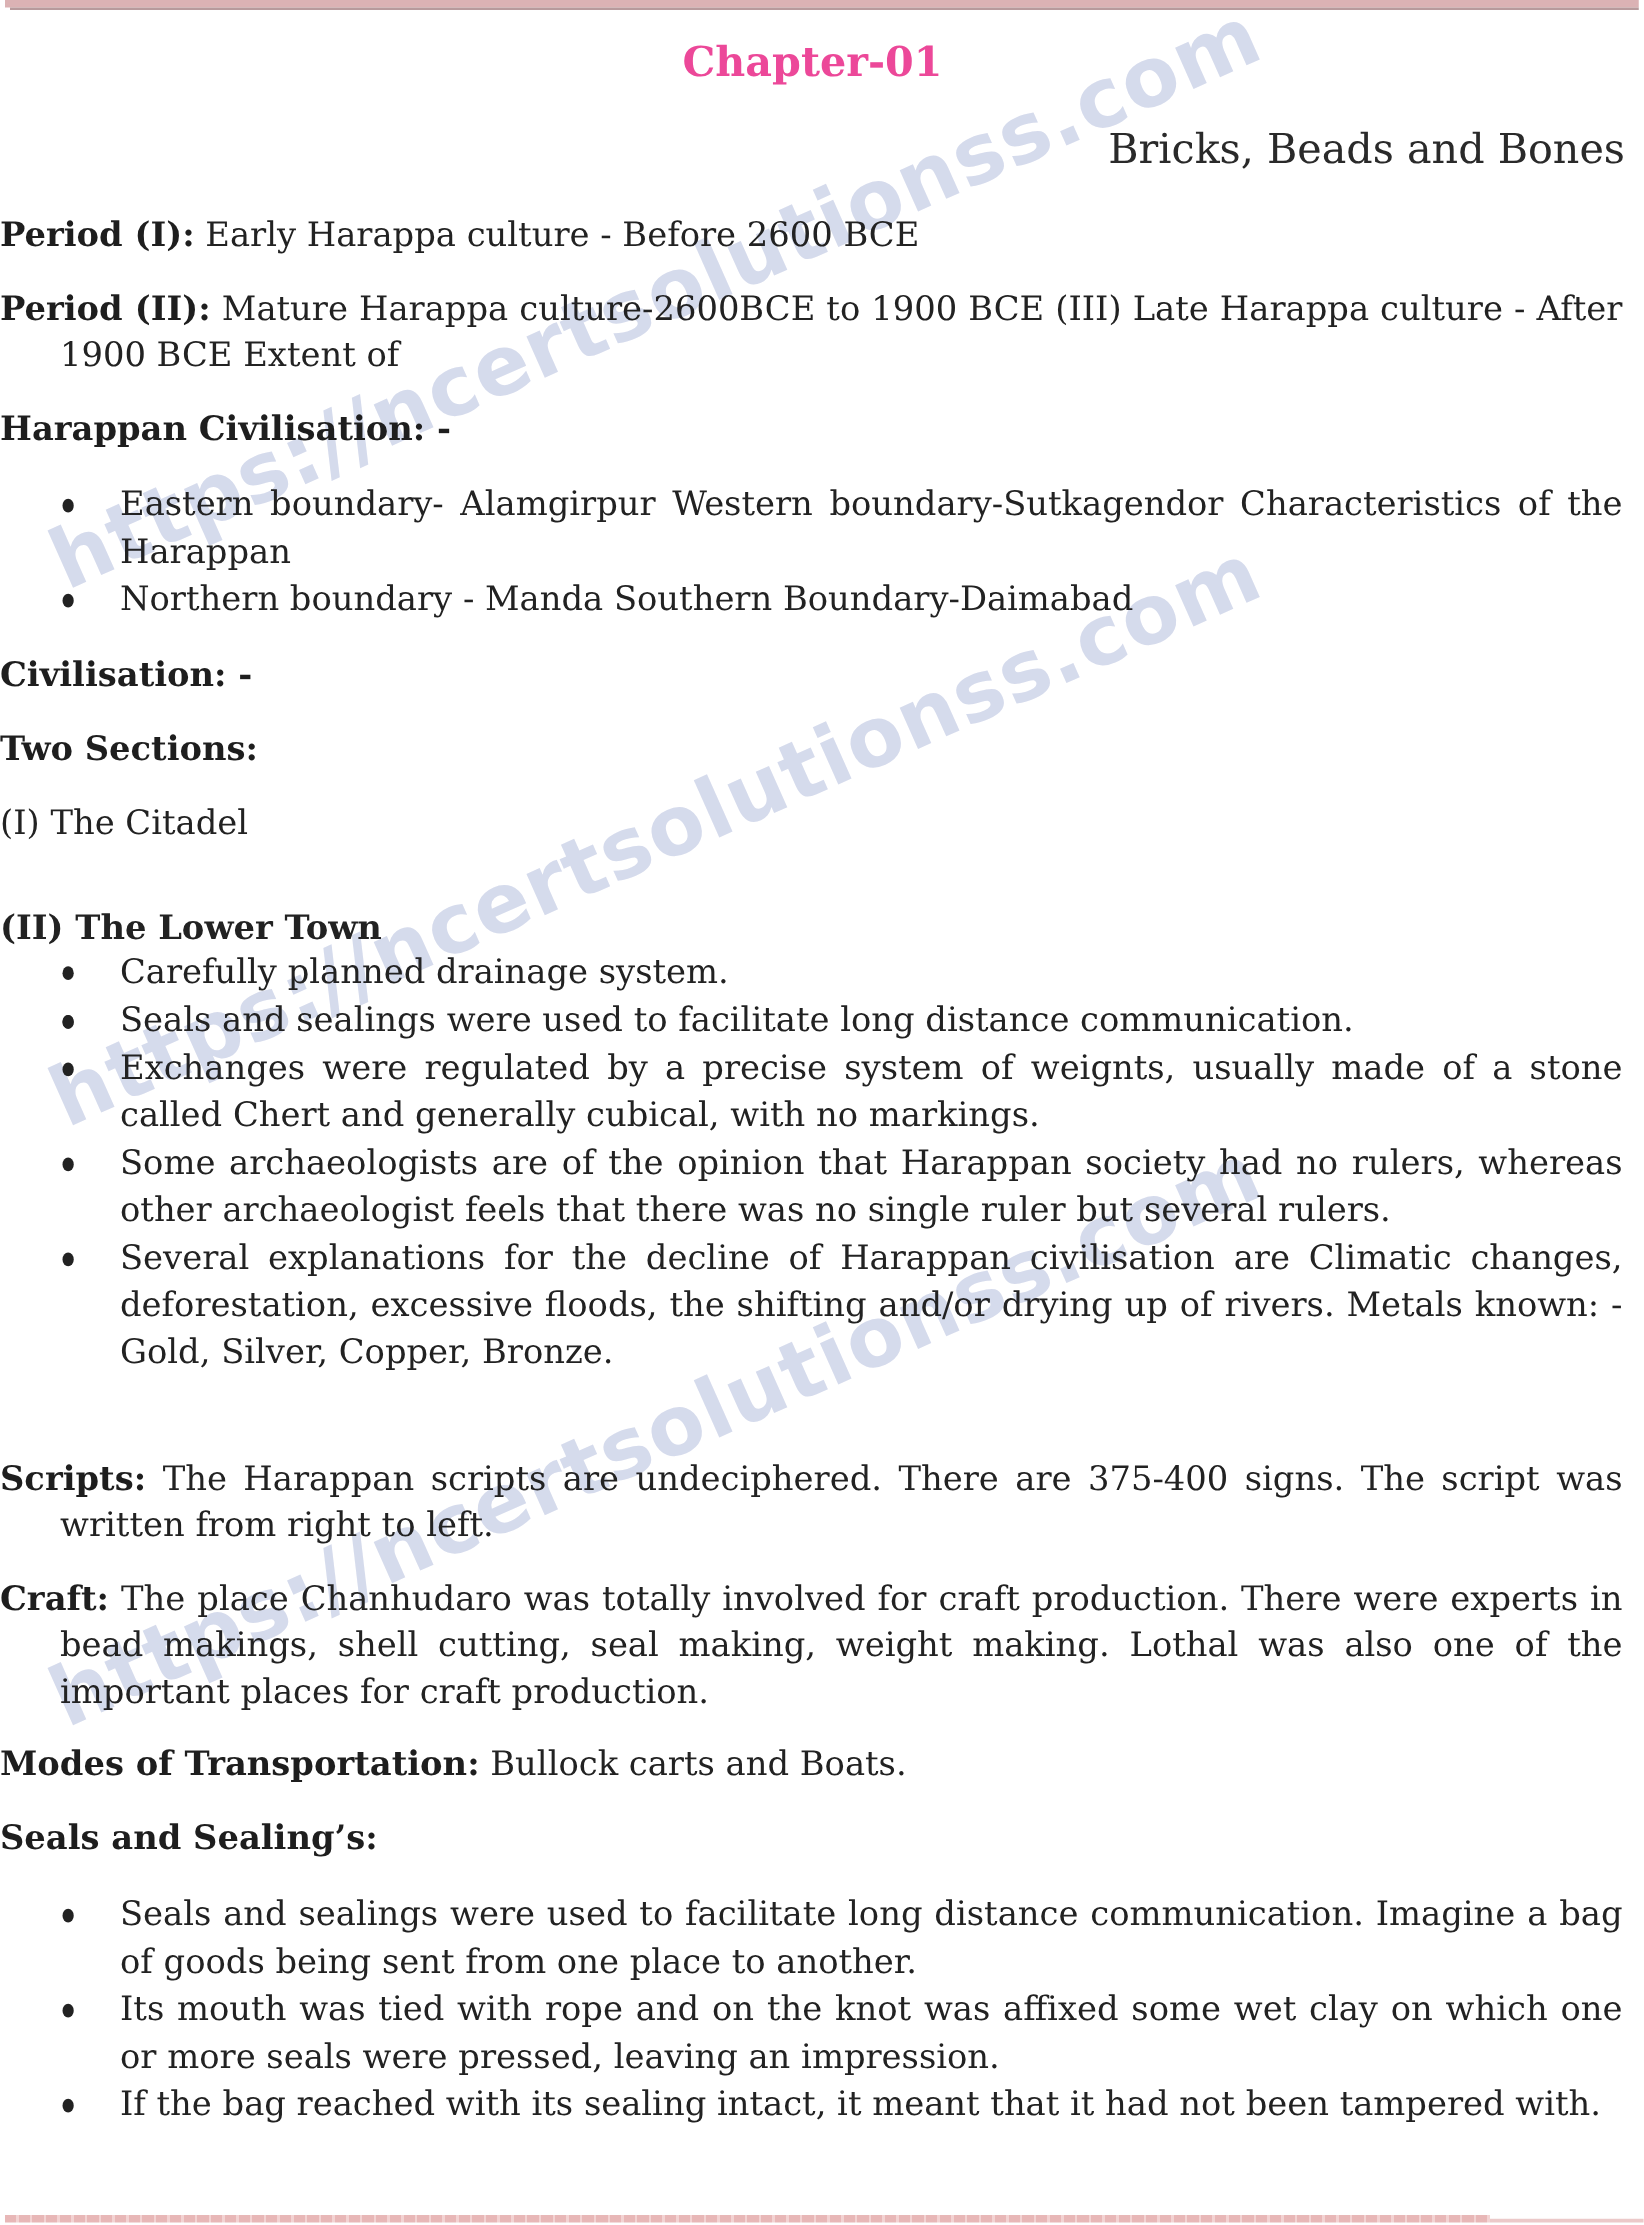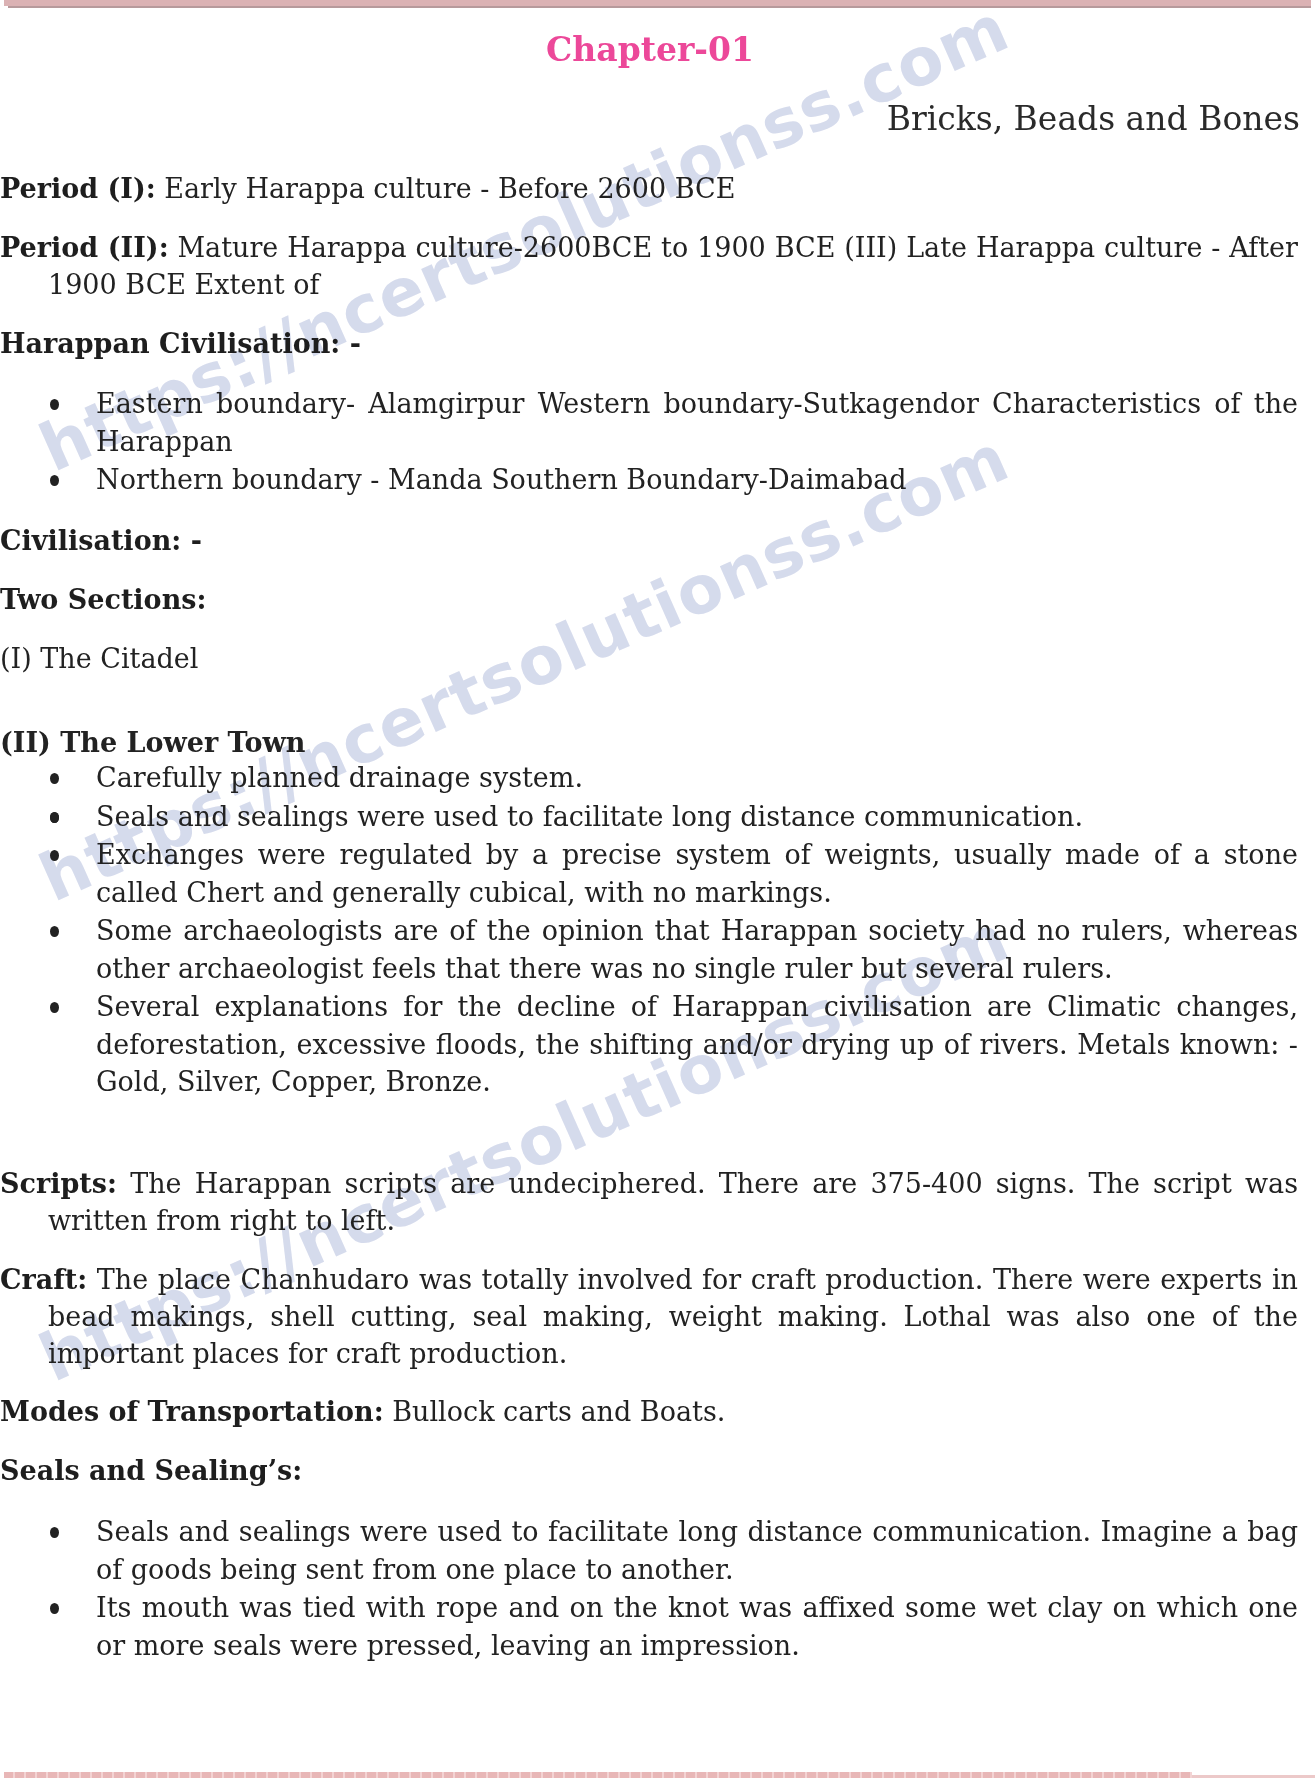--- a/index.html
+++ b/index.html
@@ -187,18 +187,19 @@
 
   <p class="para" style="top:1261px;"><b>Craft:</b><span> The place Chanhudaro was totally involved for craft production. There were experts in bead makings, shell cutting, seal making, weight making. Lothal was also one of the important places for craft production.</span></p>
 
   <p class="para" style="top:1393px;"><b>Modes of Transportation:</b><span> Bullock carts and Boats.</span></p>
 
   <p class="heading" style="top:1452px;">Seals and Sealing’s:</p>
 
   <ul class="bullets" style="top:1513px;">
     <li><span class="dot"></span><span>Seals and sealings were used to facilitate long distance communication. Imagine a bag of goods being sent from one place to another.</span></li>
     <li><span class="dot"></span><span>Its mouth was tied with rope and on the knot was affixed some wet clay on which one or more seals were pressed, leaving an impression.</span></li>
+    <li><span class="dot"></span><span>If the bag reached with its sealing intact, it meant that it had not been tampered with.</span></li>
   </ul>
 
 </div>
 
 <div class="bottom-border"></div>
 <div class="bottom-border-right"></div>
 
 </body></html>

